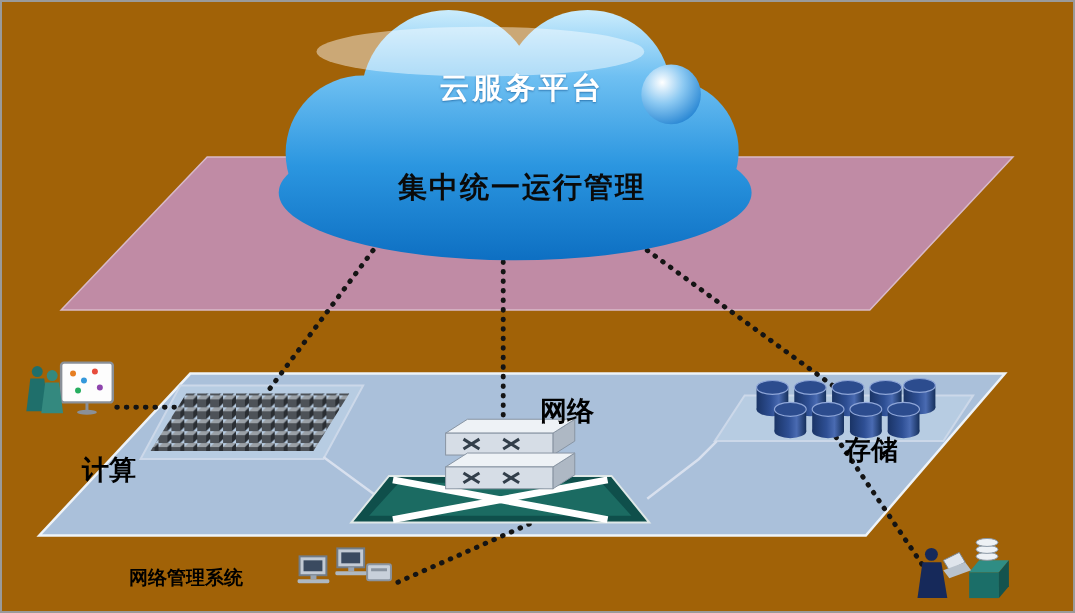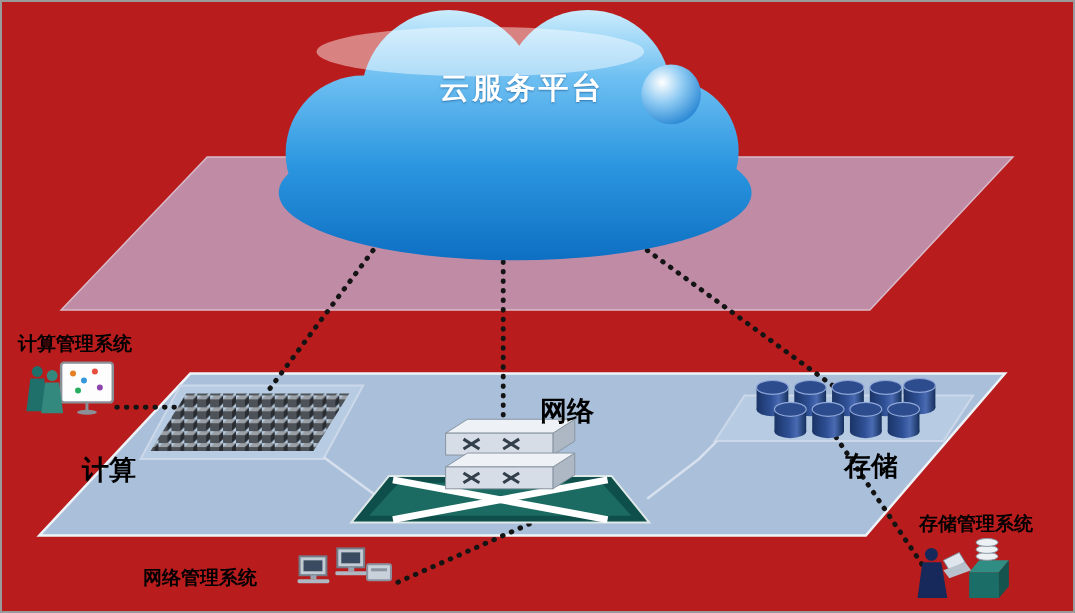--- a/index.html
+++ b/index.html
@@ -1,31 +1,31 @@
 <!DOCTYPE html>
 <html><head>
 <meta charset="utf-8">
 <style>
   html,body{margin:0;padding:0;background:#fff;}
   .canvas{
-    position:relative;width:1075px;height:613px;background:#b91c1c;
+    position:relative;width:1075px;height:613px;background:#a16207;
     border:2px solid #9a9a9a;box-sizing:border-box;overflow:hidden;
     font-family:"DejaVu Sans","Liberation Sans",sans-serif;
   }
   svg.layer{position:absolute;left:0;top:0;width:100%;height:100%;}
   .label{position:absolute;font-weight:bold;color:#000;white-space:nowrap;}
   .cloud-title{left:365px;top:66px;width:310px;text-align:center;font-size:30px;color:#ffffff;letter-spacing:3px;text-shadow:0 1px 2px rgba(0,60,120,.5);}
   .cloud-sub{left:350px;top:166px;width:340px;text-align:center;font-size:29px;color:#0a0a0a;letter-spacing:2px;}
   .zone-label{font-size:27px;}
   .mgr-label{font-size:19px;}
   .lbl-compute{left:80px;top:450px;}
   .lbl-network{left:538px;top:391px;}
-  .lbl-storage{left:842px;top:446px;}
+  .lbl-storage{left:842px;top:430px;}
   .lbl-mgr-compute{left:16px;top:329px;}
-  .lbl-mgr-network{left:141px;top:563px;}
+  .lbl-mgr-network{left:127px;top:563px;}
   .lbl-mgr-storage{left:917px;top:509px;}
 </style>
 </head>
 <body>
 
 <div class="canvas">
 
   <svg class="layer" viewBox="0 0 1075 613">
     <defs>
       <linearGradient id="cloudGrad" gradientUnits="userSpaceOnUse" x1="500" y1="10" x2="500" y2="268">
@@ -166,21 +166,20 @@
       <circle cx="362" cy="152" r="78" fill="url(#cloudGrad)"></circle>
       <circle cx="448" cy="96" r="88" fill="url(#cloudGrad)"></circle>
       <circle cx="588" cy="92" r="84" fill="url(#cloudGrad)"></circle>
       <circle cx="668" cy="150" r="72" fill="url(#cloudGrad)"></circle>
       <ellipse cx="480" cy="50" rx="165" ry="25" fill="#ffffff" opacity="0.45"></ellipse>
       <circle cx="672" cy="93" r="30" fill="url(#bubbleGrad)"></circle>
     </g>
   </svg>
 
   <div class="label cloud-title">云服务平台</div>
+  <div class="label cloud-sub">集中统一运行管理</div>
 
   <div class="label zone-label lbl-compute">计算</div>
   <div class="label zone-label lbl-network">网络</div>
   <div class="label zone-label lbl-storage">存储</div>
 
-  <div class="label mgr-label lbl-mgr-compute">计算管理系统</div>
   <div class="label mgr-label lbl-mgr-network">网络管理系统</div>
-  <div class="label mgr-label lbl-mgr-storage">存储管理系统</div>
 </div>
 
 </body></html>

